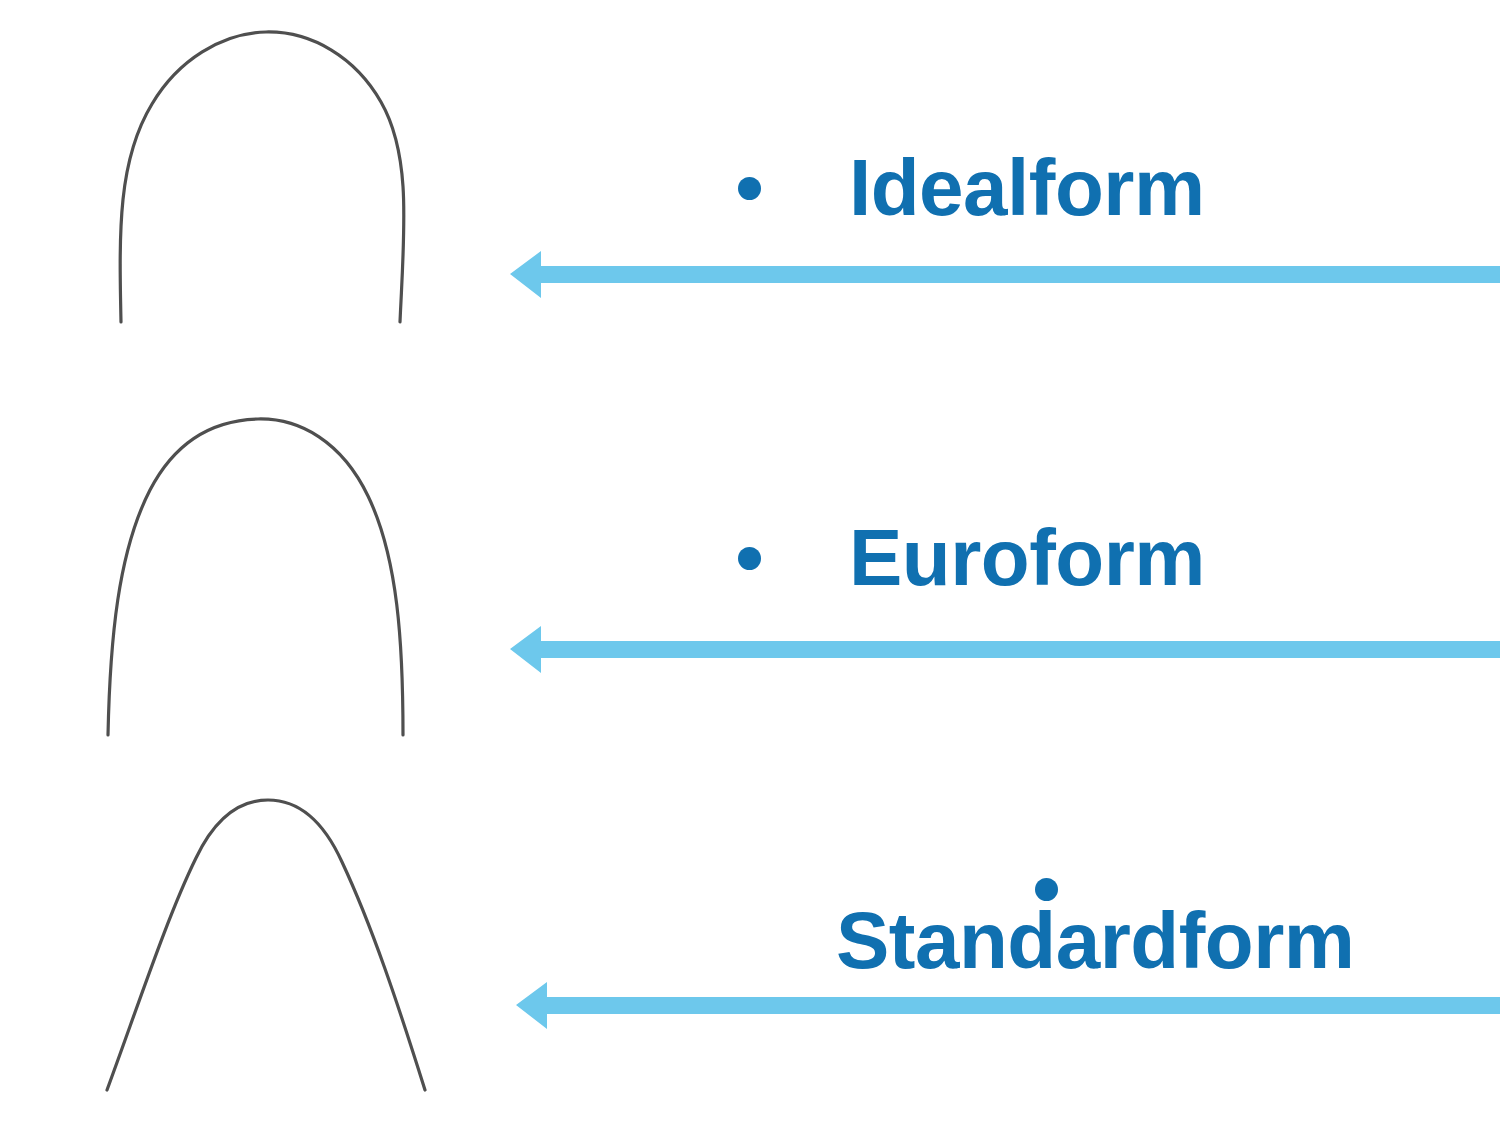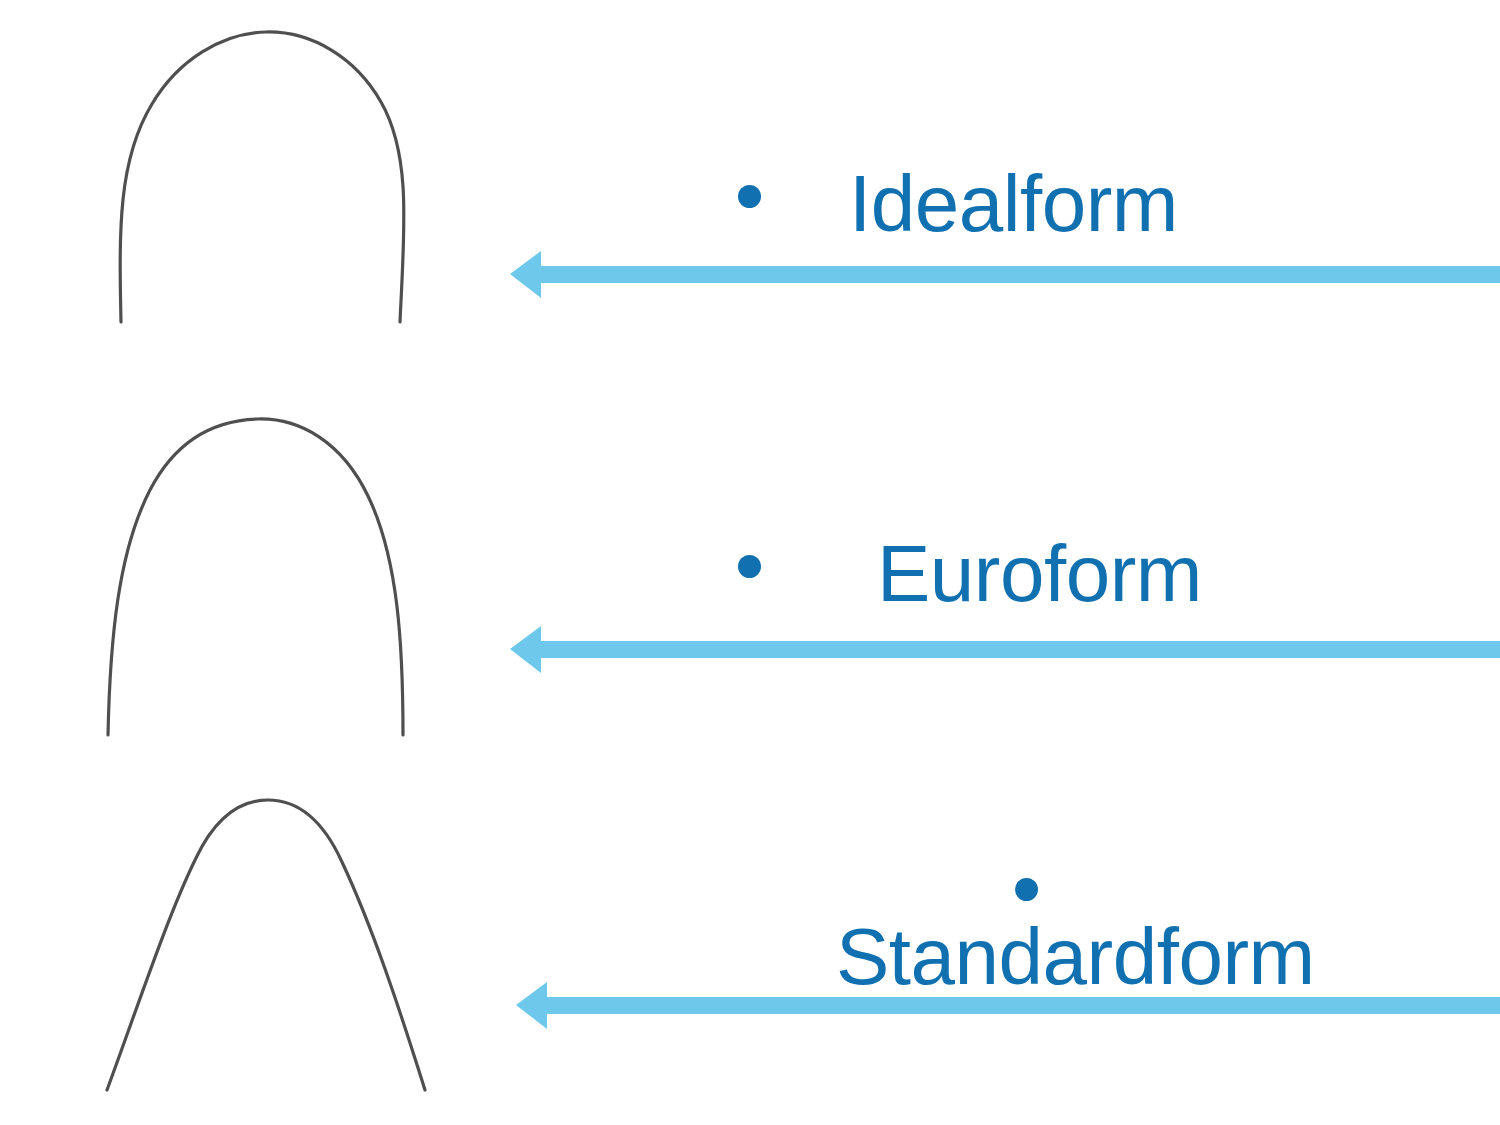--- a/index.html
+++ b/index.html
@@ -63,28 +63,27 @@
     height: 23px;
     border-radius: 50%;
     background: #1070b0;
     flex: 0 0 auto;
   }
   .bullet-label {
     font-size: 80px;
     line-height: 1;
     color: #1070b0;
     letter-spacing: -0.5px;
-    font-weight: 400;
-    margin-top: 16px;
+    font-weight: 700;
   }
 
   #row-idealform     { left: 738px; top: 148px; }
   #row-idealform     .bullet-label { margin-left: 88px; }
 
-  #row-euroform      { left: 738px; top: 518px; gap: 28px; }
+  #row-euroform      { left: 738px; top: 518px; }
   #row-euroform      .bullet-label { margin-left: 88px; }
 
   #row-standardform  { left: 738px; top: 878px; flex-direction: column; }
   #row-standardform  .bullet-label { margin-left: 98px; }
 </style>
 </head>
 <body>
 
 <div id="slide">
 

